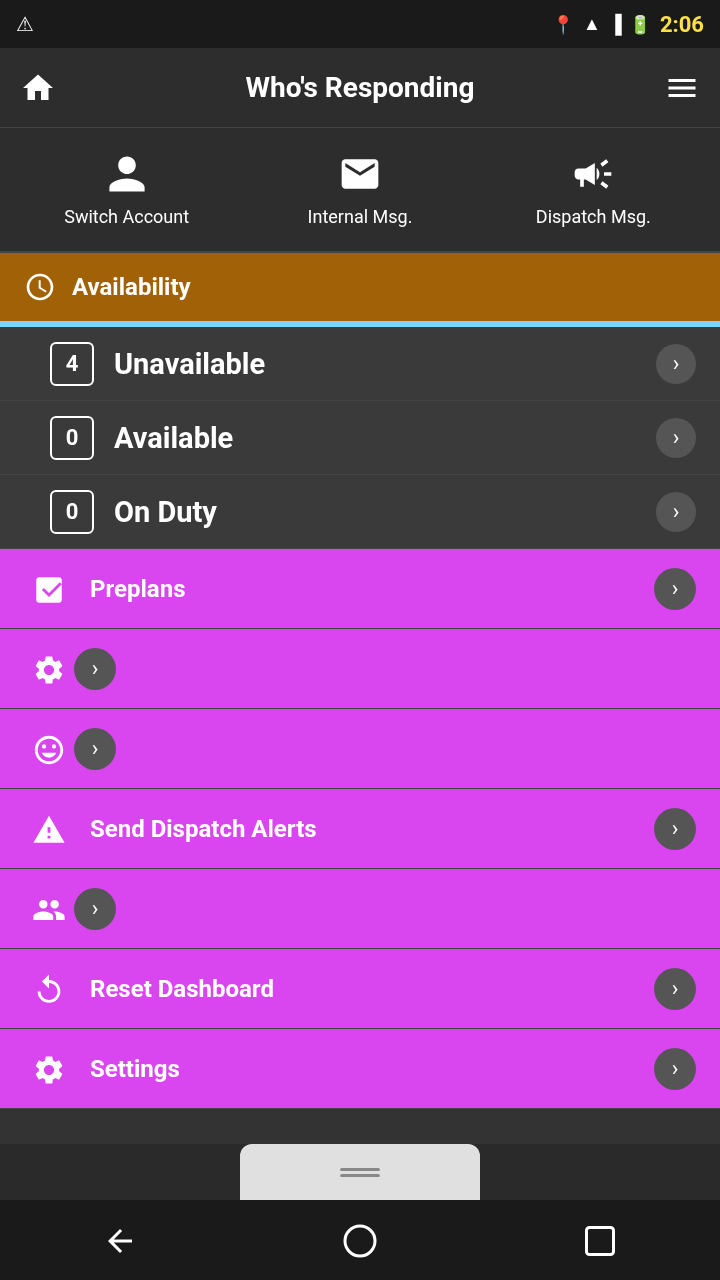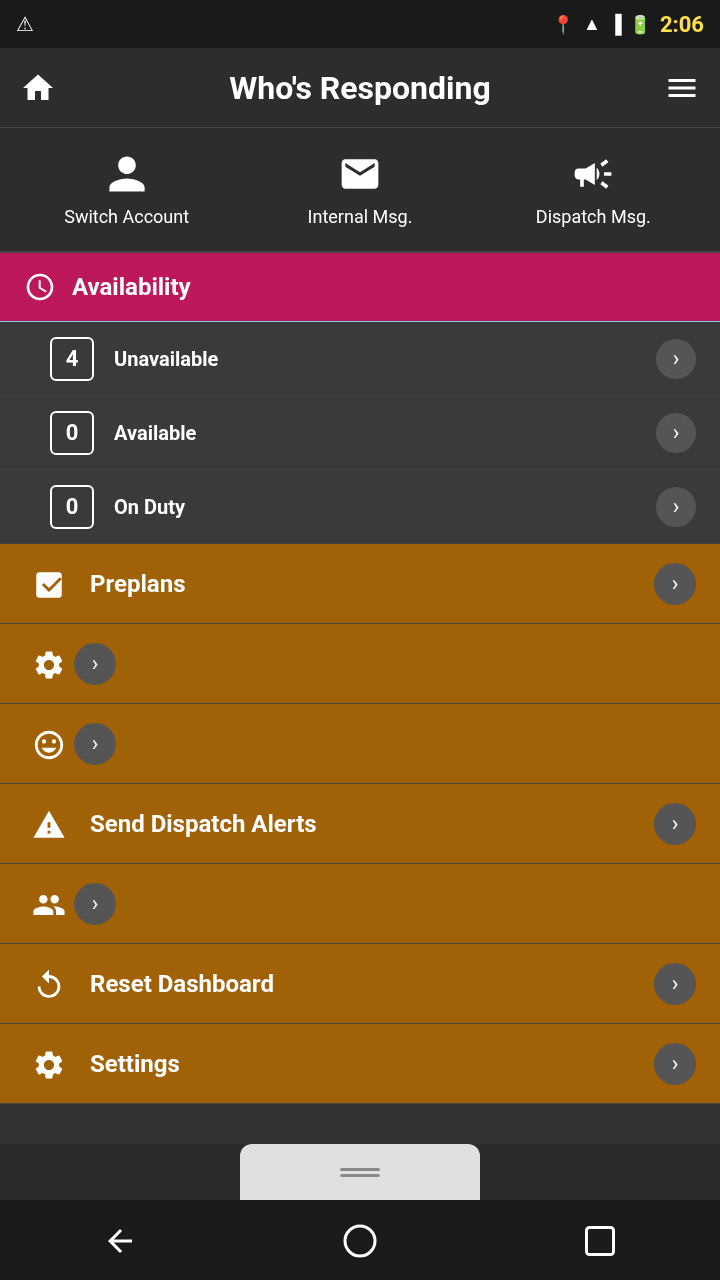--- a/index.html
+++ b/index.html
@@ -52,21 +52,21 @@
     }
     .app-bar-home {
       width: 50px;
       display: flex;
       align-items: center;
       justify-content: flex-start;
     }
     .app-bar-title {
       flex: 1;
       text-align: center;
-      font-size: 32px;
+      font-size: 28px;
       font-weight: bold;
       color: #fff;
     }
     .app-bar-menu {
       width: 50px;
       display: flex;
       align-items: center;
       justify-content: flex-end;
     }
 
@@ -100,22 +100,22 @@
     
     .menu-list {
       flex: 1;
       background: #333;
     }
 
     .section-header {
       display: flex;
       align-items: center;
       padding: 18px 24px;
-      background: #be185d;
-      border-bottom: 1px solid #7dd3fc;
+      background: #a16207;
+      border-bottom: 6px solid #7dd3fc;
       gap: 16px;
     }
     .section-header-text {
       font-size: 24px;
       font-weight: bold;
       color: #fff;
     }
 
     .menu-item {
       display: flex;
@@ -135,21 +135,21 @@
       display: flex;
       align-items: center;
       justify-content: center;
       font-size: 22px;
       font-weight: bold;
       color: #fff;
       margin-right: 20px;
       flex-shrink: 0;
     }
     .menu-item-text {
-      font-size: 20px;
+      font-size: 29px;
       font-weight: bold;
       color: #fff;
       flex: 1;
     }
     .menu-item-chevron {
       color: #fff;
       font-size: 22px;
       width: 40px;
       height: 40px;
       background: #555;
@@ -157,21 +157,21 @@
       display: flex;
       align-items: center;
       justify-content: center;
     }
 
     .top-level-menu-item {
       display: flex;
       align-items: center;
       padding: 0 24px;
       height: 80px;
-      background: #a16207;
+      background: #d946ef;
       border-bottom: 1px solid #444;
       cursor: pointer;
     }
     .top-level-icon {
       font-size: 30px;
       color: #fff;
       width: 50px;
       flex-shrink: 0;
       text-align: center;
     }

